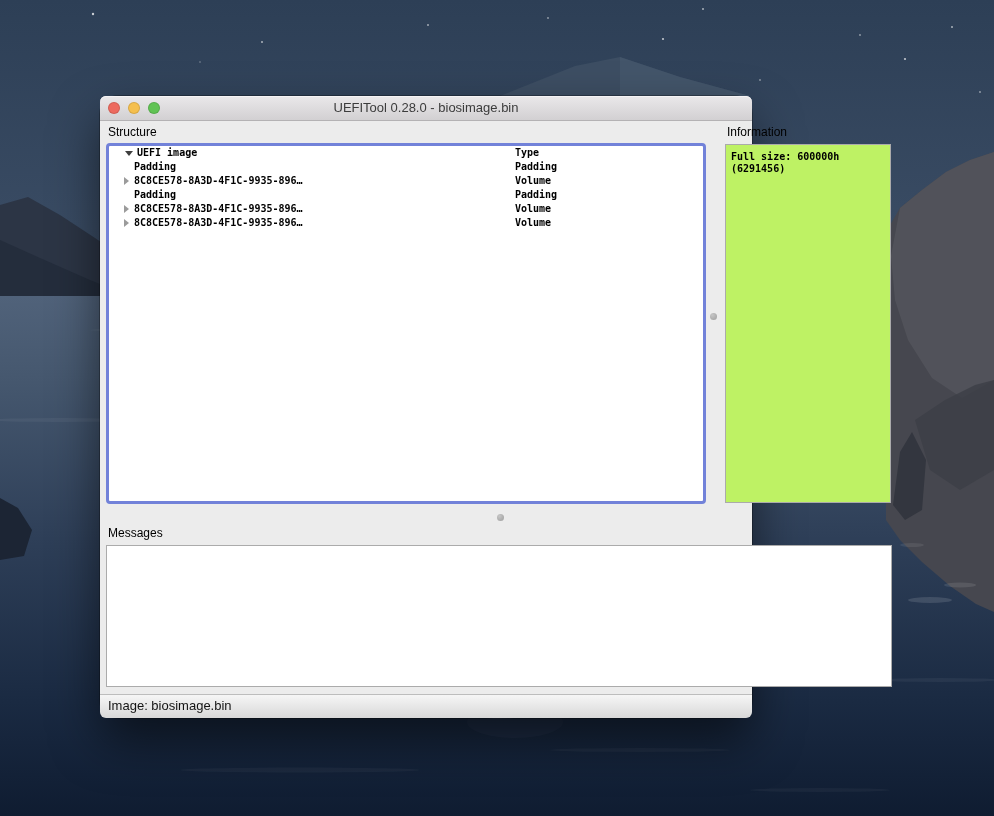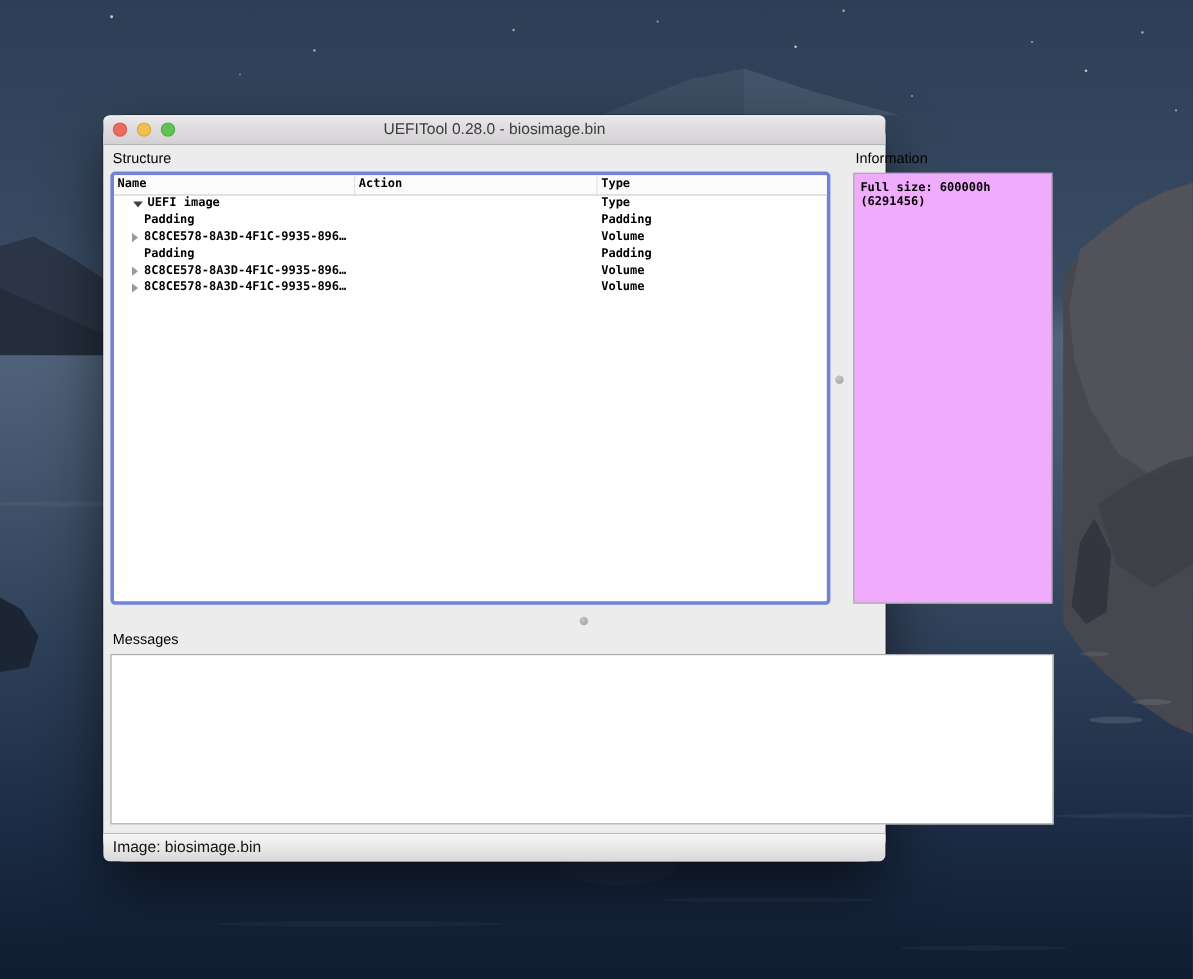--- a/index.html
+++ b/index.html
@@ -5,21 +5,21 @@
   html,body{margin:0;padding:0;}
   body{
     width:994px;height:816px;position:relative;overflow:hidden;
     background:#2d3f56;
     font-family:"Liberation Sans",sans-serif;
   }
   
   .wallpaper{position:absolute;inset:0;}
   
   .window{
-    position:absolute;left:86px;top:96px;width:652px;height:622px;
+    position:absolute;left:100px;top:96px;width:652px;height:622px;
     background:#ececec;border-radius:18px;
     box-shadow:0 0 0 1px rgba(0,0,0,.28), 0 22px 48px rgba(0,0,0,.55);
   }
   .titlebar{
     position:absolute;left:0;top:0;right:0;height:24px;
     border-radius:6px 6px 0 0;
     background:linear-gradient(#eae8ea,#d2d0d2);
     border-bottom:1px solid #b4b2b4;
     box-shadow:inset 0 1px 0 #f5f3f5;
   }
@@ -57,21 +57,21 @@
   .tcell.action{padding-left:3px;}
   .tcell.type{padding-left:3px;}
   .expander{width:11px;flex:0 0 11px;display:flex;align-items:center;justify-content:flex-start;}
   .tri{display:inline-block;width:0;height:0;}
   .tri.down{border-left:4px solid transparent;border-right:4px solid transparent;border-top:5px solid #3f3f3f;margin-left:0px;}
   .tri.right{border-top:4px solid transparent;border-bottom:4px solid transparent;border-left:5px solid #9b9b9b;margin-left:2px;}
   .tlabel{margin-left:1px;}
   
   .infobox{
     position:absolute;left:625px;top:48px;width:166px;height:359px;
-    box-sizing:border-box;border:1px solid #ababab;background:#f0abfc;
+    box-sizing:border-box;border:1px solid #ababab;background:#bef264;
     font-family:"DejaVu Sans Mono",monospace;font-size:10px;font-weight:bold;color:#000;
   }
   .infotext{padding:6px 5px;white-space:pre-wrap;line-height:12px;}
   
   .splitter-dot{
     position:absolute;width:7px;height:7px;border-radius:50%;
     background:radial-gradient(circle at 35% 30%, #c6c6c6, #9e9e9e);
   }
   .v-split{left:610px;top:217px;}
   .h-split{left:397px;top:418px;}
@@ -163,25 +163,20 @@
       <div class="light yellow"></div>
       <div class="light green"></div>
     </div>
     <div class="title">UEFITool 0.28.0 - biosimage.bin</div>
   </div>
 
   <div class="panel-label" style="left:8px;top:29px;">Structure</div>
   <div class="panel-label" style="left:627px;top:29px;">Information</div>
 
   <div class="tree">
-    <div class="thead">
-      <div class="hcell col-name">Name</div>
-      <div class="hcell col-action">Action</div>
-      <div class="hcell col-type">Type</div>
-    </div>
     <div id="tree-rows">
         <div class="trow">
           <div class="tcell name col-name">
             <span class="expander">
               <span class="tri down"></span>
             </span>
             <span class="tlabel">UEFI image</span>
           </div>
           <div class="tcell action col-action"></div>
           <div class="tcell type col-type">Type</div>

